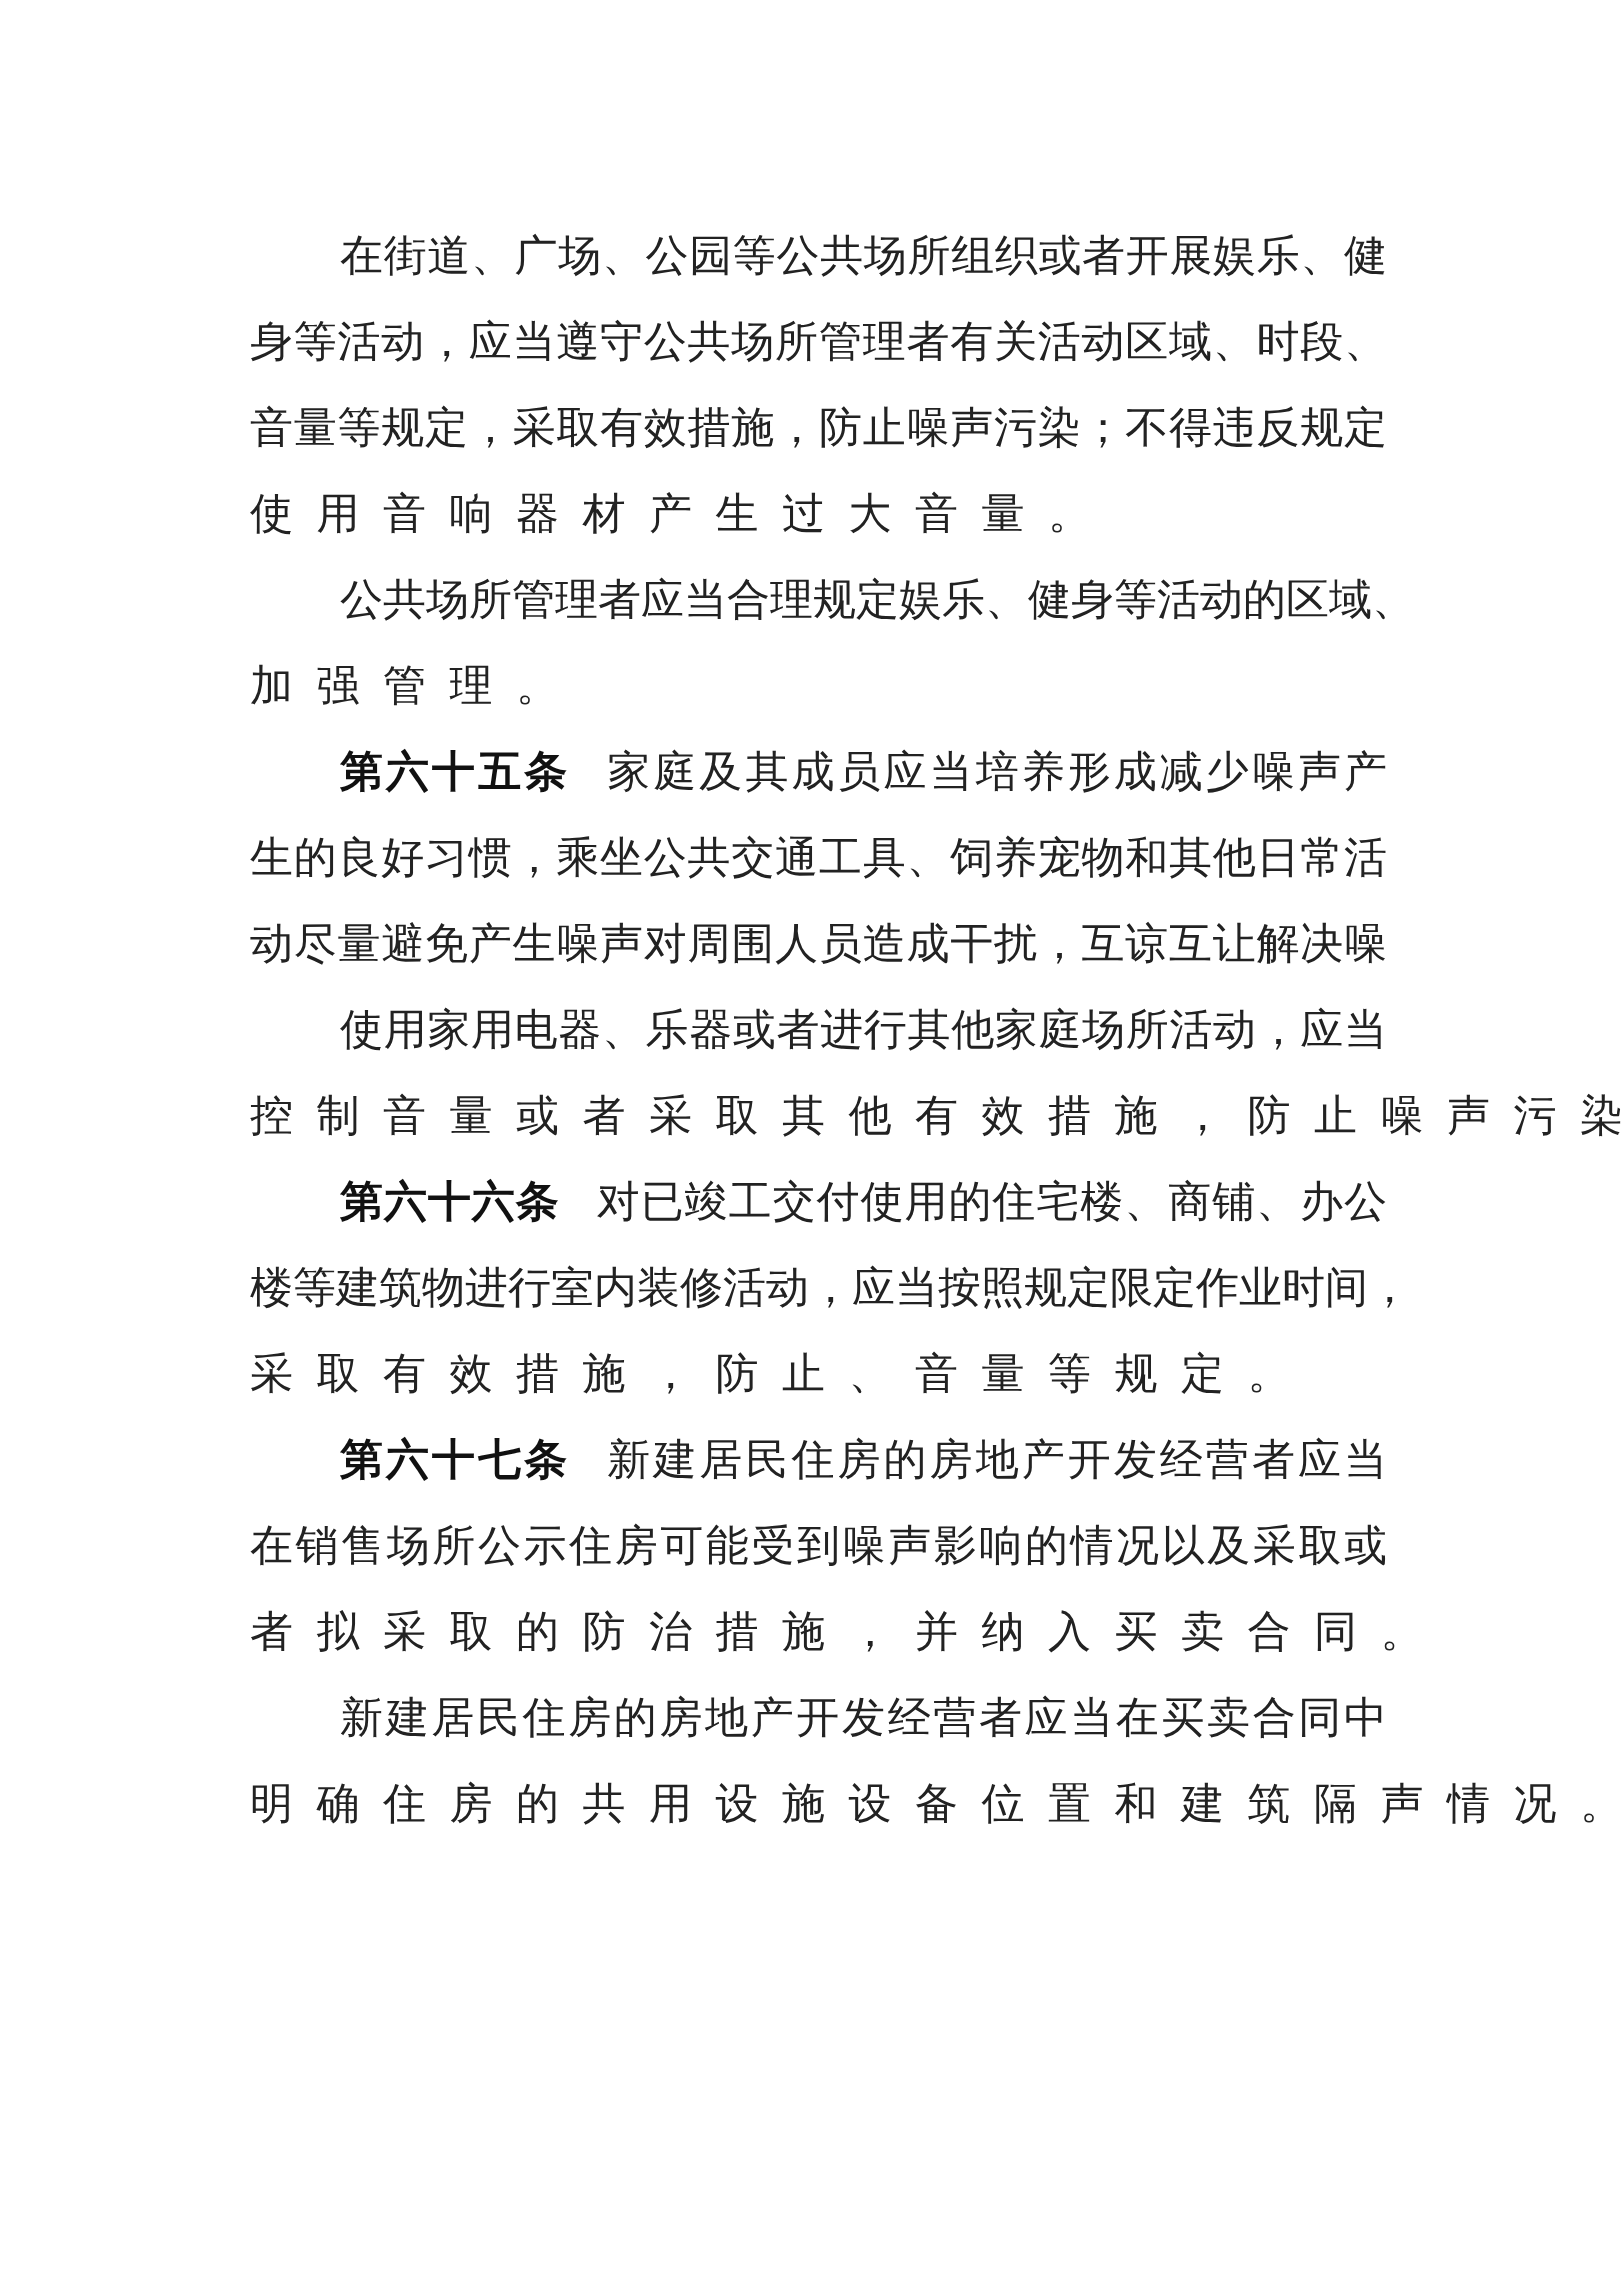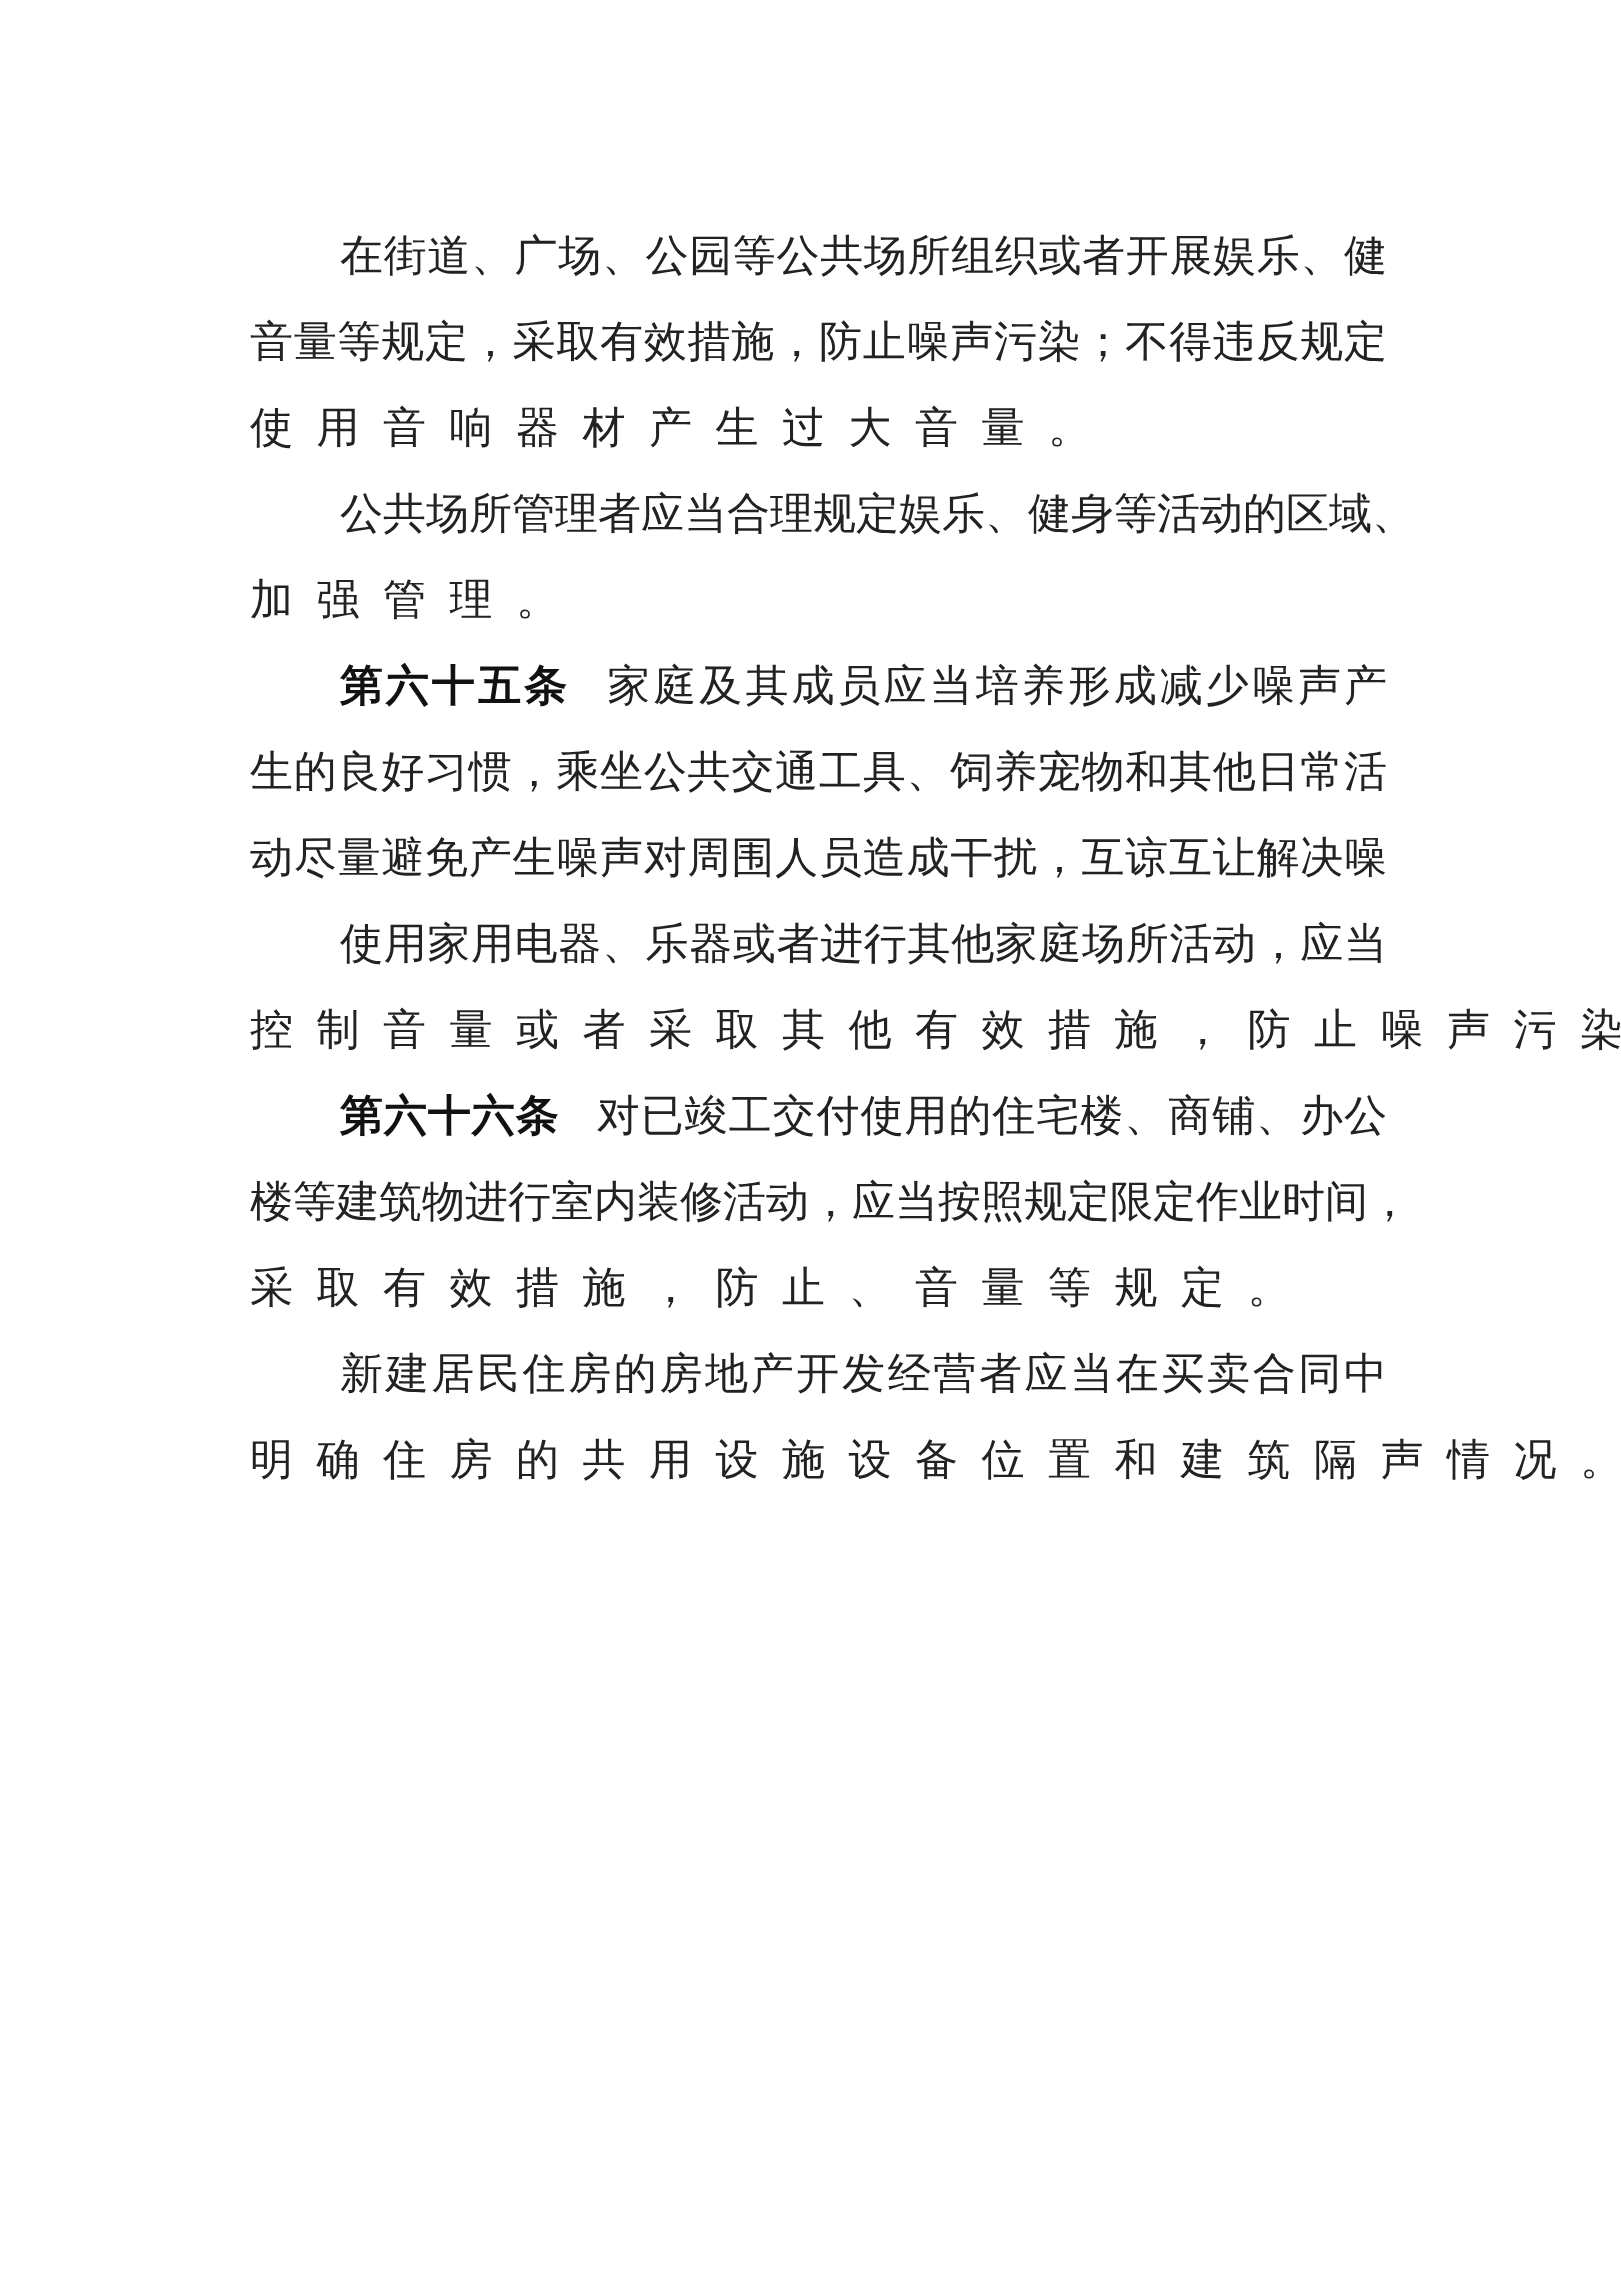--- a/index.html
+++ b/index.html
@@ -18,20 +18,21 @@
   .line .art { font-family: "DejaVu Sans", "Liberation Sans", sans-serif; font-weight: bold; color: #111; margin-right: 37px; letter-spacing: 0; }
 </style>
 </head>
 <body>
 
 <div class="page">
   <div class="content">
 
     <div>
       <div class="line indent">在街道、广场、公园等公共场所组织或者开展娱乐、健</div>
+      <div class="line">身等活动，应当遵守公共场所管理者有关活动区域、时段、</div>
       <div class="line">音量等规定，采取有效措施，防止噪声污染；不得违反规定</div>
       <div class="line last">使用音响器材产生过大音量。</div>
     </div>
 
     <div>
       <div class="line indent">公共场所管理者应当合理规定娱乐、健身等活动的区域、</div>
       <div class="line last">加强管理。</div>
     </div>
 
     <div>
@@ -44,20 +45,25 @@
       <div class="line indent">使用家用电器、乐器或者进行其他家庭场所活动，应当</div>
       <div class="line last">控制音量或者采取其他有效措施，防止噪声污染。</div>
     </div>
 
     <div>
       <div class="line indent"><span class="art">第六十六条</span><span>对已竣工交付使用的住宅楼、商铺、办公</span></div>
       <div class="line">楼等建筑物进行室内装修活动，应当按照规定限定作业时间，</div>
       <div class="line last">采取有效措施，防止、音量等规定。</div>
     </div>
 
+    <div>
+      <div class="line indent"><span class="art">第六十七条</span><span>新建居民住房的房地产开发经营者应当</span></div>
+      <div class="line">在销售场所公示住房可能受到噪声影响的情况以及采取或</div>
+      <div class="line last">者拟采取的防治措施，并纳入买卖合同。</div>
+    </div>
 
     <div>
       <div class="line indent">新建居民住房的房地产开发经营者应当在买卖合同中</div>
       <div class="line last">明确住房的共用设施设备位置和建筑隔声情况。</div>
     </div>
 
   </div>
 </div>
 
 

